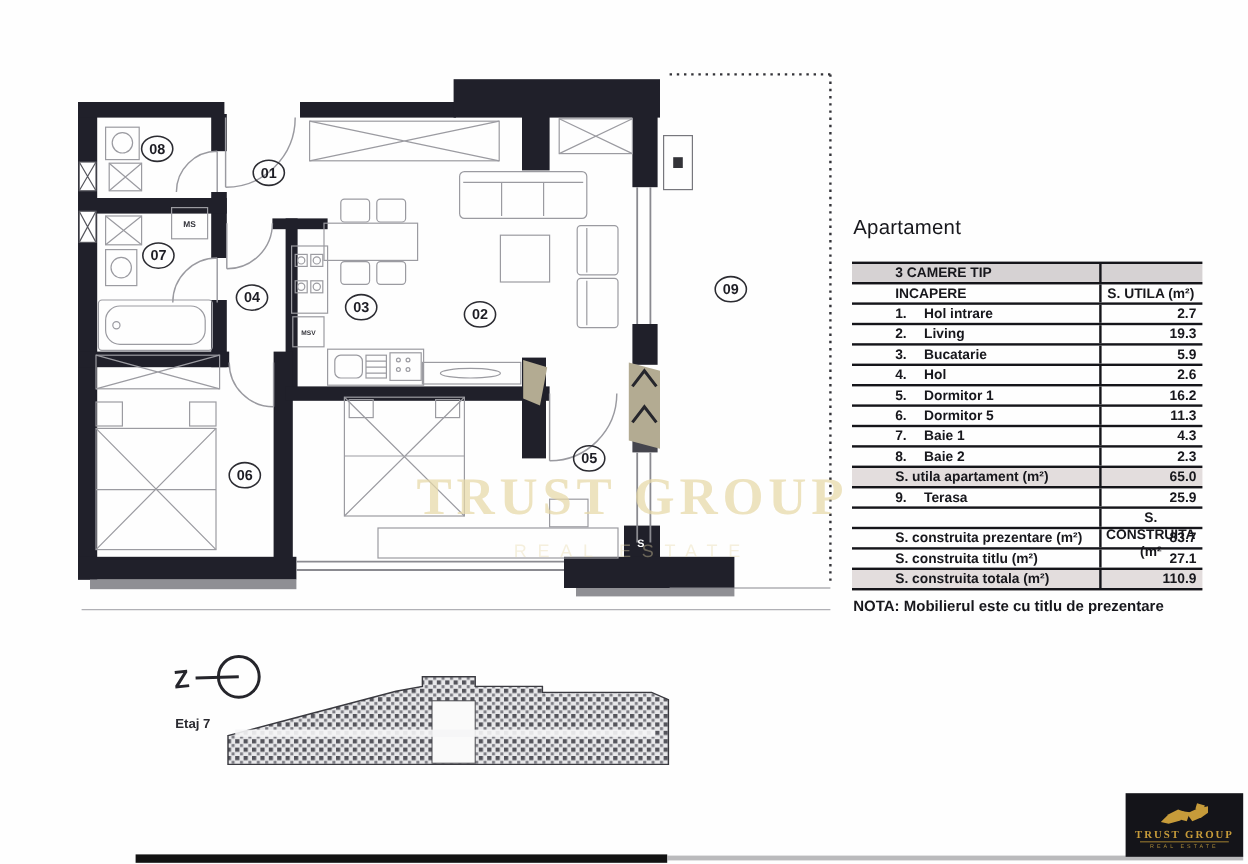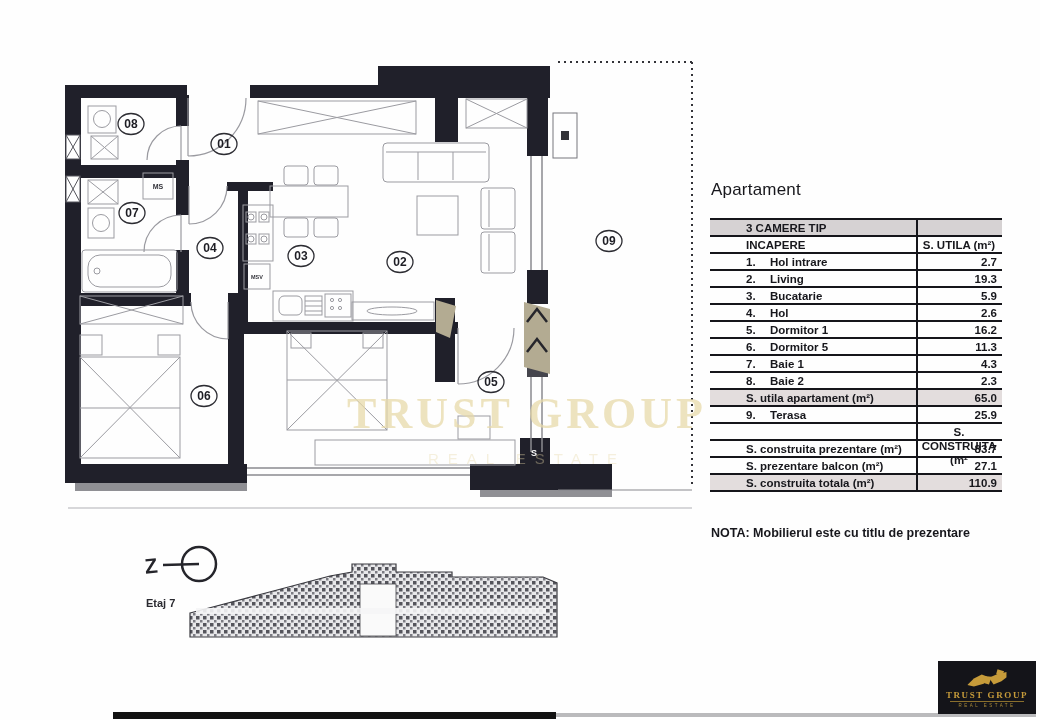--- a/index.html
+++ b/index.html
@@ -11,21 +11,21 @@
   #spec-table{position:absolute;left:710px;top:218px;width:292px;border-top:2px solid #15151a;font-weight:700;}
   .trow{display:flex;height:17px;border-bottom:2px solid #15151a;box-sizing:border-box;
         font-size:11.5px;line-height:14px;padding-left:32px;}
   .tl{width:176px;box-sizing:border-box;border-right:2px solid #15151a;padding:1px 2px 0 4px;
       white-space:nowrap;overflow:hidden;display:flex;}
   .num{display:inline-block;width:24px;flex:0 0 24px;}
   .tv{flex:1;text-align:right;padding:1px 5px 0 2px;}
   .tv.left{text-align:center;padding-left:3px;}
   .shade1{background:#d6d2d3;}
   .shade2{background:#e3dddd;}
-  #nota{position:absolute;left:711px;top:498px;font-size:12.5px;font-weight:700;margin-top:28px;}
+  #nota{position:absolute;left:711px;top:498px;font-size:12.5px;font-weight:700;}
   
   #logo{position:absolute;left:938px;top:661px;width:98px;height:53px;background:#141419;
         display:flex;flex-direction:column;align-items:center;justify-content:center;color:#c69b3a;}
   #logo .lg-name{font-family:"Liberation Serif",serif;font-size:9px;font-weight:700;letter-spacing:1.6px;margin-top:1px;white-space:nowrap;}
   #logo .lg-rule{width:74px;border-top:1px solid #8a6f2d;margin:1px 0;}
   #logo .lg-tag{font-size:4.5px;letter-spacing:2.5px;color:#a98a38;white-space:nowrap;}
 </style>
 </head>
 <body>
 
@@ -356,21 +356,21 @@
     </div>
     <div class="trow">
       <div class="tl"></div>
       <div class="tv left">S. CONSTRUITA (m²</div>
     </div>
     <div class="trow">
       <div class="tl">S. construita prezentare  (m²)</div>
       <div class="tv">83.7</div>
     </div>
     <div class="trow">
-      <div class="tl">S. prezentare balcon  (m²)</div>
+      <div class="tl">S. construita titlu  (m²)</div>
       <div class="tv">27.1</div>
     </div>
     <div class="trow shade2">
       <div class="tl">S. construita totala  (m²)</div>
       <div class="tv">110.9</div>
     </div>
   </div>
 
   <div id="nota">NOTA: Mobilierul este cu titlu de prezentare</div>
 

